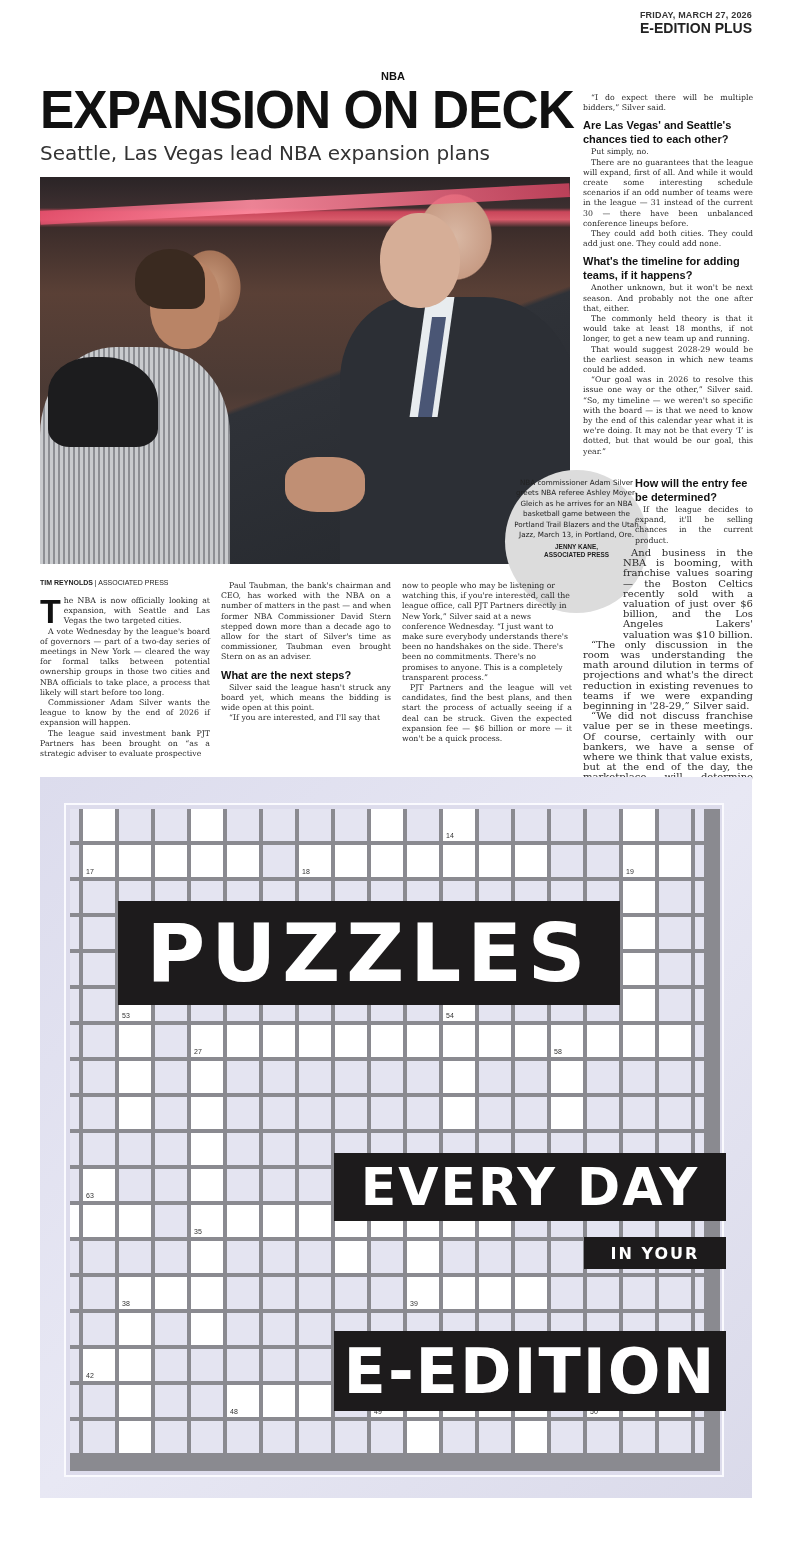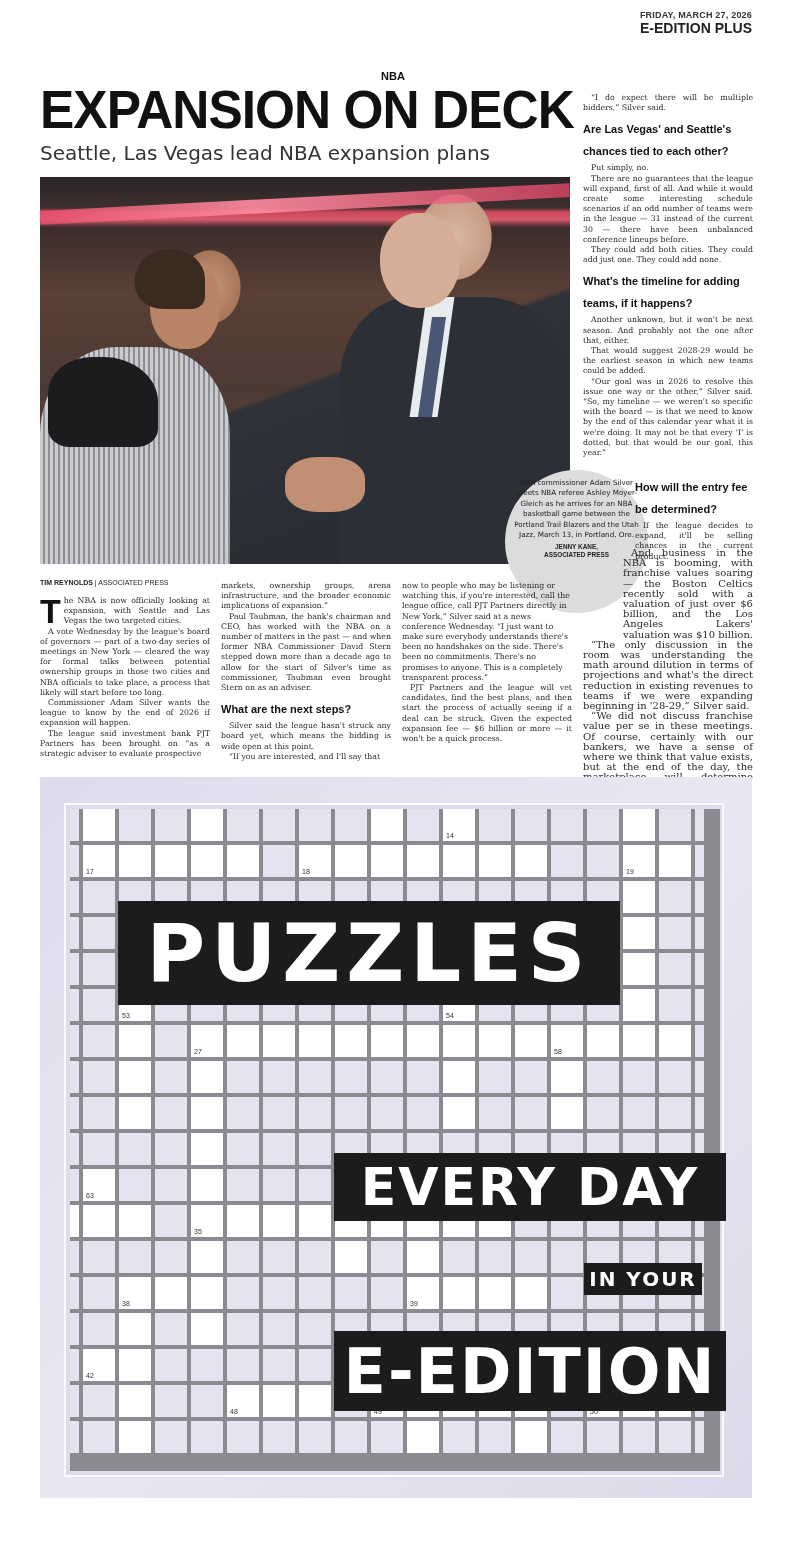--- a/index.html
+++ b/index.html
@@ -26,37 +26,37 @@
   .photo .silver-shirt { position: absolute; left: 378px; top: 120px; width: 28px; height: 120px; background: #e8ecef; transform: skewX(-8deg); }
   .photo .silver-tie { position: absolute; left: 385px; top: 140px; width: 14px; height: 100px; background: #4a5675; transform: skewX(-8deg); }
   .photo .hands { position: absolute; left: 245px; top: 280px; width: 80px; height: 55px; border-radius: 40%; background: #c08f74; }
   .caption-circle { position: absolute; left: 505px; top: 470px; width: 143px; height: 143px; border-radius: 50%; background: #dcdcdc; text-align: center; padding: 8px 4px 0 4px; font-family: "DejaVu Sans", sans-serif; font-size: 7.2px; line-height: 10.4px; color: #222; }
   .caption-circle .credit { font-family: "Liberation Sans", sans-serif; font-weight: bold; font-size: 6.4px; line-height: 8px; margin-top: 3px; }
   .byline { position: absolute; left: 40px; top: 579px; font-family: "Liberation Sans", sans-serif; font-size: 7px; color: #222; }
   .byline b { font-weight: bold; }
   .col { position: absolute; font-family: "DejaVu Serif", serif; font-size: 7.8px; line-height: 10.2px; color: #2a2a2a; text-align: justify; }
   .col p { text-indent: 8px; }
   .col p.noindent { text-indent: 0; }
-  .col h3 { font-family: "Liberation Sans", sans-serif; font-weight: bold; font-size: 11px; line-height: 22px; color: #111; margin: 5px 0 1px 0; text-align: left; }
+  .col h3 { font-family: "Liberation Sans", sans-serif; font-weight: bold; font-size: 11px; line-height: 14px; color: #111; margin: 5px 0 1px 0; text-align: left; }
   .dropcap { float: left; font-family: "Liberation Sans", sans-serif; font-weight: 900; font-size: 34px; line-height: 28px; margin: 1px 3px 0 0; color: #111; }
   .col1 { left: 40px; top: 596px; width: 170px; }
   .col2 { left: 221px; top: 581px; width: 170px; }
   .col3 { left: 402px; top: 581px; width: 170px; }
   .col4 { left: 583px; top: 93px; width: 170px; }
   .col4b { left: 583px; top: 476px; width: 170px; }
   .puzzle { position: absolute; left: 40px; top: 777px; width: 712px; height: 721px; background: linear-gradient(135deg, #dcdced 0%, #e8e8f4 50%, #dadaea 100%); }
   .puzzle-frame { position: absolute; left: 24px; top: 26px; width: 660px; height: 674px; border: 2px solid #fafafe; background: #dddcec; }
   .grid { position: absolute; left: 4px; top: 4px; width: 650px; height: 662px; display: grid; grid-template-columns: 13px repeat(17, 36px) 13px; grid-template-rows: repeat(18, 36px); column-gap: 0; background: #8a8a90; gap: 0; }
   .cell { border-right: 4px solid #8a8a90; border-bottom: 4px solid #8a8a90; background: #e4e4f1; position: relative; }
   .cell.w { background: #ffffff; }
   .cell .num { position: absolute; left: 3px; bottom: 2px; font-family: "Liberation Sans", sans-serif; font-size: 7px; color: #333; }
   .banner { position: absolute; background: #1d1b1c; color: #fff; font-family: "DejaVu Sans", sans-serif; font-weight: bold; display: flex; align-items: center; justify-content: center; letter-spacing: 2px; }
   .b-puzzles { left: 52px; top: 96px; width: 502px; height: 104px; font-size: 80px; letter-spacing: 6px; }
   .b-everyday { left: 268px; top: 348px; width: 392px; height: 68px; font-size: 52px; }
-  .b-inyour { left: 518px; top: 458px; width: 118px; height: 32px; font-size: 20px; }
+  .b-inyour { left: 518px; top: 432px; width: 142px; height: 32px; font-size: 16px; }
   .b-eedition { left: 268px; top: 526px; width: 392px; height: 80px; font-size: 62px; text-align: right; }
 </style>
 </head>
 <body>
 
 <div class="date">FRIDAY, MARCH 27, 2026</div>
 <div class="edition">E-EDITION PLUS</div>
 
 <div class="kicker">NBA</div>
 <h1 class="headline">EXPANSION ON DECK</h1>
@@ -90,40 +90,40 @@
 </div>
 
 <div class="col col1">
   <p class="noindent"><span class="dropcap">T</span><span>he NBA is now officially looking at expansion, with Seattle and Las Vegas the two targeted cities.</span></p>
   <p>A vote Wednesday by the league's board of governors — part of a two-day series of meetings in New York — cleared the way for formal talks between potential ownership groups in those two cities and NBA officials to take place, a process that likely will start before too long.</p>
   <p>Commissioner Adam Silver wants the league to know by the end of 2026 if expansion will happen.</p>
   <p>The league said investment bank PJT Partners has been brought on “as a strategic adviser to evaluate prospective</p>
 </div>
 
 <div class="col col2">
-  <p class="noindent">markets, ownership groups, arena infrastructure, and the broader economic implications of expansion.”</p>
   <p>Paul Taubman, the bank's chairman and CEO, has worked with the NBA on a number of matters in the past — and when former NBA Commissioner David Stern stepped down more than a decade ago to allow for the start of Silver's time as commissioner, Taubman even brought Stern on as an adviser.</p>
   <h3>What are the next steps?</h3>
   <p>Silver said the league hasn't struck any board yet, which means the bidding is wide open at this point.</p>
   <p>“If you are interested, and I'll say that</p>
 </div>
 
 <div class="col col3">
   <p class="noindent" style="text-align:left;">now to people who may be listening or watching this, if you're interested, call the league office, call PJT Partners directly in New York,” Silver said at a news conference Wednesday. “I just want to make sure everybody understands there's been no handshakes on the side. There's been no commitments. There's no promises to anyone. This is a completely transparent process.”</p>
   <p>PJT Partners and the league will vet candidates, find the best plans, and then start the process of actually seeing if a deal can be struck. Given the expected expansion fee — $6 billion or more — it won't be a quick process.</p>
 </div>
 
 <div class="col col4">
   <p>“I do expect there will be multiple bidders,” Silver said.</p>
   <h3>Are Las Vegas' and Seattle's chances tied to each other?</h3>
   <p>Put simply, no.</p>
   <p>There are no guarantees that the league will expand, first of all. And while it would create some interesting schedule scenarios if an odd number of teams were in the league — 31 instead of the current 30 — there have been unbalanced conference lineups before.</p>
   <p>They could add both cities. They could add just one. They could add none.</p>
   <h3>What's the timeline for adding teams, if it happens?</h3>
   <p>Another unknown, but it won't be next season. And probably not the one after that, either.</p>
+  <p>The commonly held theory is that it would take at least 18 months, if not longer, to get a new team up and running.</p>
   <p>That would suggest 2028-29 would be the earliest season in which new teams could be added.</p>
   <p>“Our goal was in 2026 to resolve this issue one way or the other,” Silver said. “So, my timeline — we weren't so specific with the board — is that we need to know by the end of this calendar year what it is we're doing. It may not be that every ‘I’ is dotted, but that would be our goal, this year.”</p>
 </div>
 
 <div class="col col4b" style="padding-left:52px;">
   <h3 style="margin-top:0;">How will the entry fee be determined?</h3>
   <p>If the league decides to expand, it'll be selling chances in the current product.</p>
 </div>
 <div class="col" style="left:583px; top:548px; width:170px; font-size:10px; line-height:10.2px;">
   <p style="padding-left:40px;">And business in the NBA is booming, with franchise values soaring — the Boston Celtics recently sold with a valuation of just over $6 billion, and the Los Angeles Lakers' valuation was $10 billion.</p>

